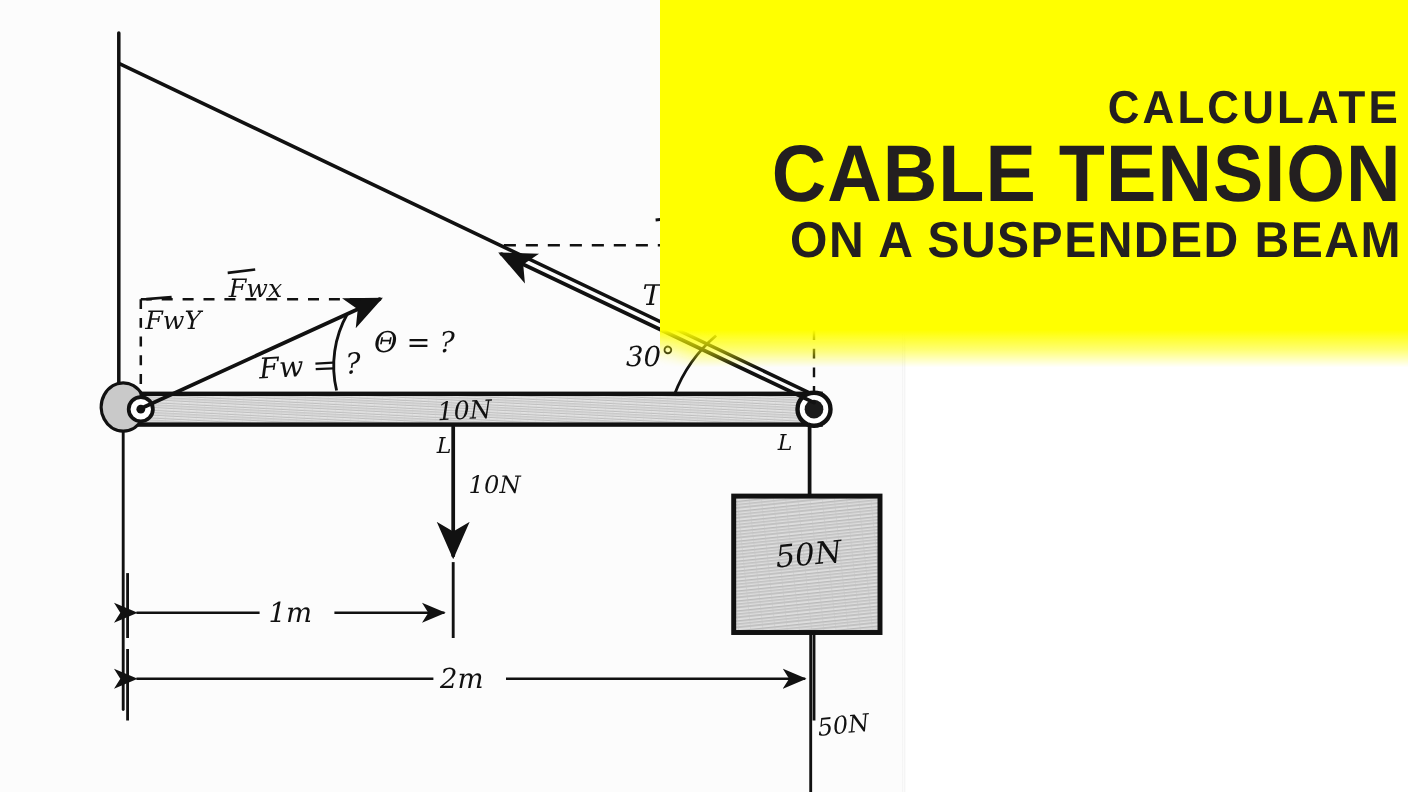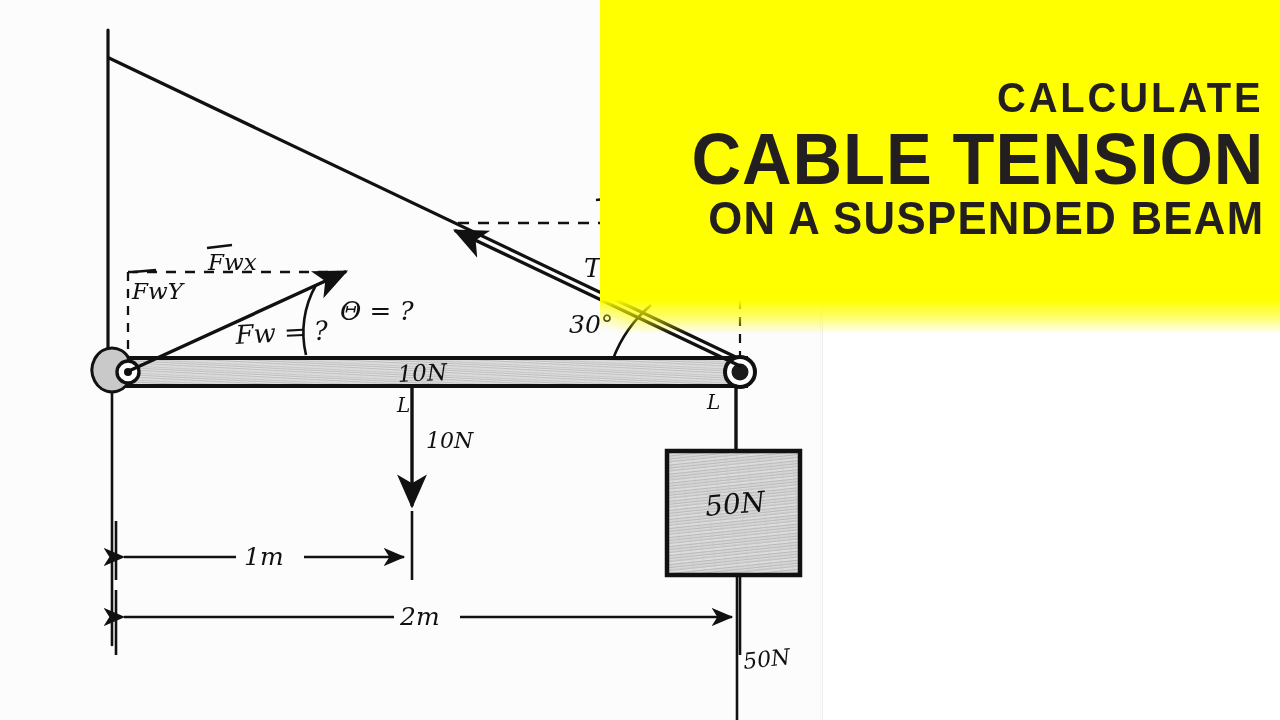--- a/index.html
+++ b/index.html
@@ -60,21 +60,21 @@
     position: absolute;
     left: 600px;
     top: 0px;
     width: 680px;
     height: 334px;
     display: flex;
     flex-direction: column;
     align-items: flex-end;
     justify-content: flex-start;
     padding-top: 78px;
-    padding-right: 16px;
+    padding-right: 6px;
     box-sizing: border-box;
     color: #231f20;
   }
   .tl {
     display: block;
     font-family: "Liberation Sans", sans-serif;
     font-weight: bold;
     text-transform: uppercase;
     line-height: 0.96;
     white-space: nowrap;

